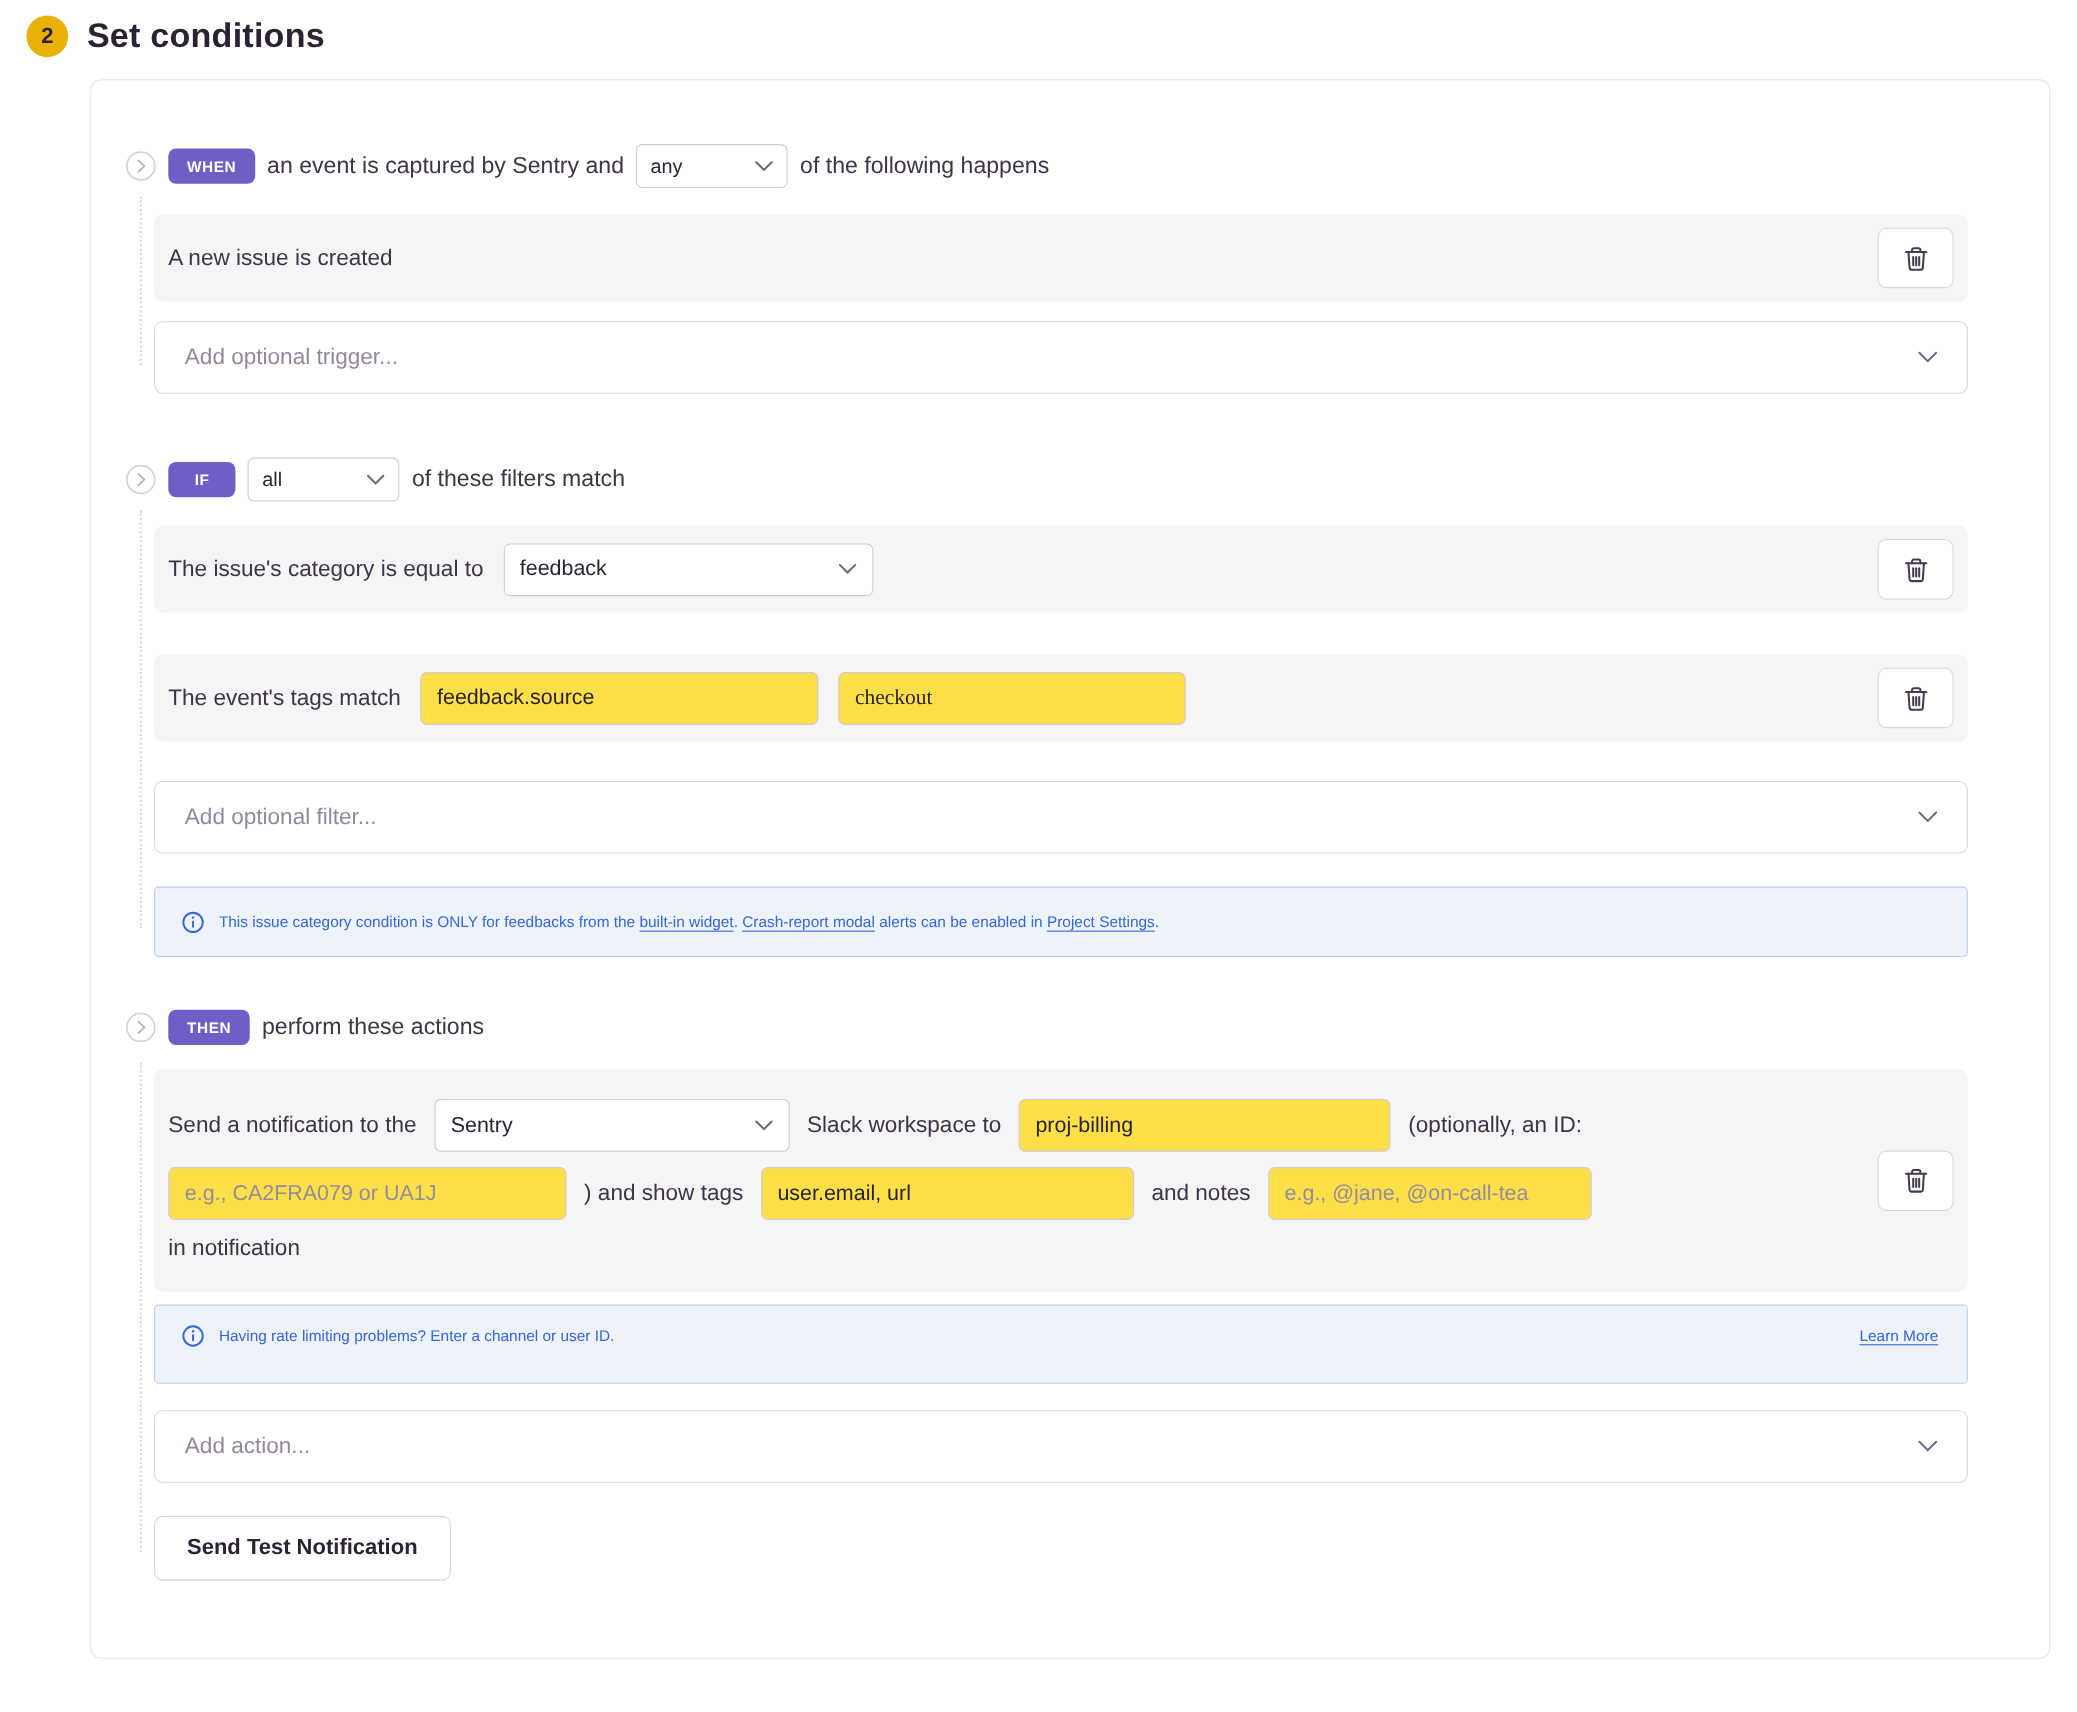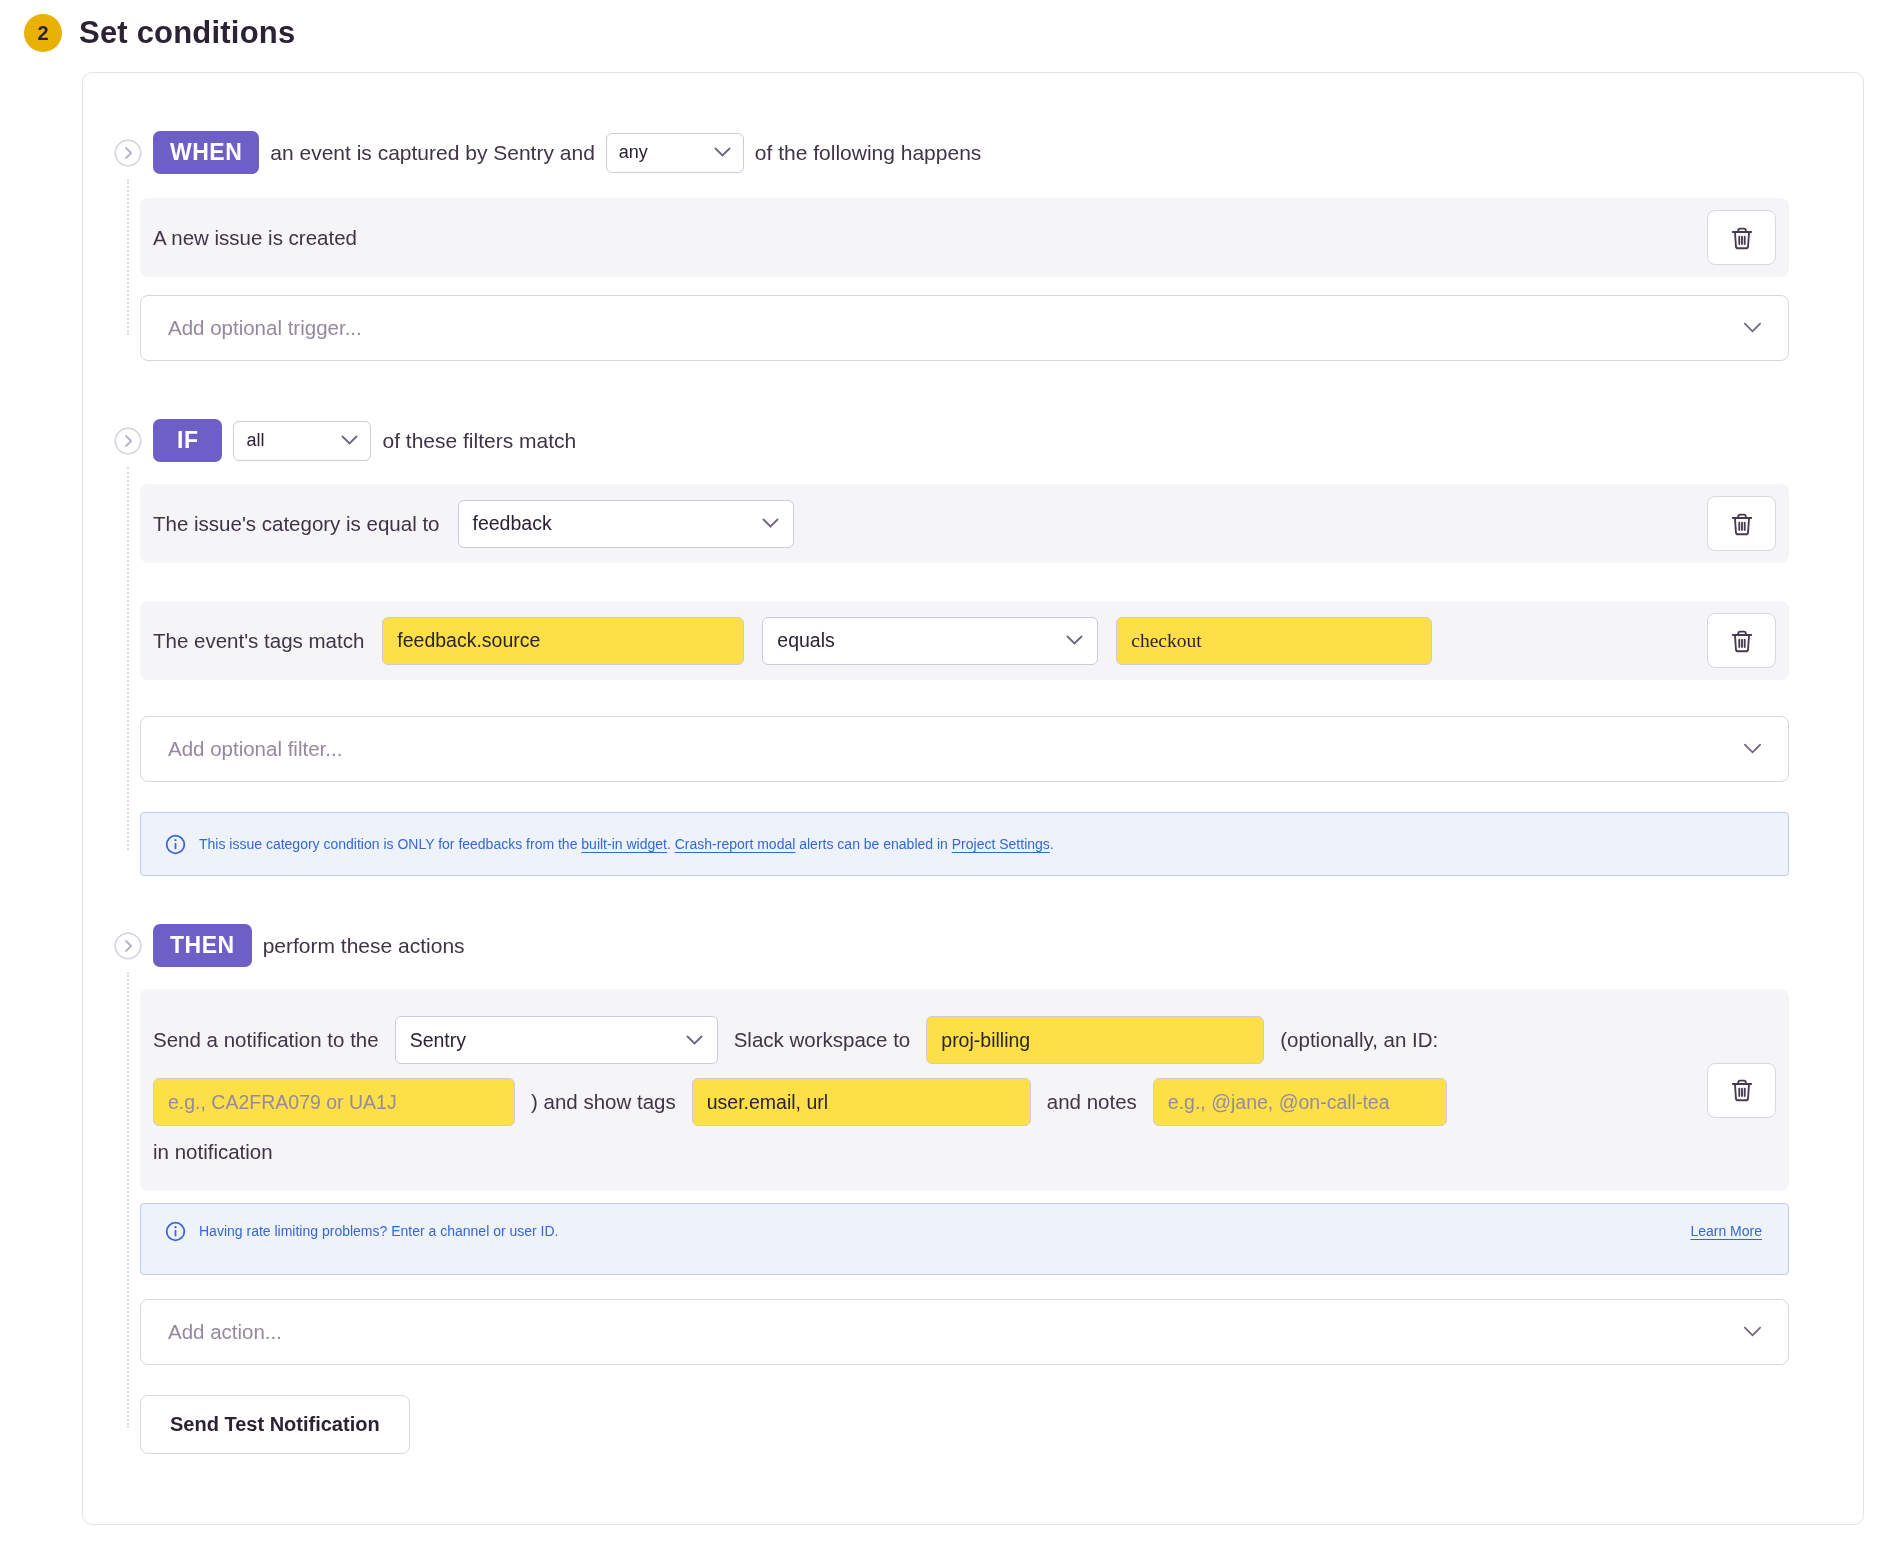--- a/index.html
+++ b/index.html
@@ -33,21 +33,21 @@
     position: absolute; left: -13px; top: 48px; bottom: 26px;
     width: 0; border-left: 2px dotted #ded8e4;
   }
   .step-header {
     display: flex; align-items: center; gap: 11px;
     margin-left: -26px; margin-bottom: 24px; position: relative;
   }
   .step-circle { width: 28px; height: 28px; flex: none; display: flex; }
   .badge {
     background: #6e5fc6; color: #fff; font-weight: 700;
-    font-size: 23px; letter-spacing: .5px;
+    font-size: 14px; letter-spacing: .5px;
     padding: 8px 17px; border-radius: 7px; flex: none; text-align: center;
   }
   .step-text { font-size: 21px; color: #3e3446; white-space: nowrap; }
 
   .select {
     display: inline-flex; align-items: center; justify-content: space-between;
     background: #fff; border: 1px solid #d0cad8; border-radius: 6px;
     height: 48px; padding: 0 14px; font-size: 19.5px; color: #2b2233;
     cursor: pointer; flex: none; gap: 10px;
   }
@@ -200,26 +200,20 @@
             <path d="M9.5 10.8v6.8"></path>
             <path d="M12 10.8v6.8"></path>
             <path d="M14.5 10.8v6.8"></path>
           </svg>
       </button>
     </div>
 
     <div class="rule-row tags">
       <span class="row-label">The event's tags match</span>
       <input class="text-input" style="width: 362px;" value="feedback.source">
-      <div class="select" style="width:336px">
-        <span>equals</span>
-        <svg width="17" height="11" viewBox="0 0 17 11">
-            <path d="M1.5 1.5 L8.5 8.5 L15.5 1.5" fill="none" stroke="#6e6480" stroke-width="1.8" stroke-linecap="round"></path>
-          </svg>
-      </div>
       <input class="text-input" style="width: 316px; font-family: Liberation Serif, serif;" value="checkout">
       <button class="trash-btn">
         <svg width="26" height="26" viewBox="0 0 24 24" fill="none" stroke="#453a50" stroke-width="1.7" stroke-linecap="round" stroke-linejoin="round">
             <path d="M3.5 6.5h17"></path>
             <path d="M8.5 6.5V5a1.6 1.6 0 0 1 1.6-1.6h3.8A1.6 1.6 0 0 1 15.5 5v1.5"></path>
             <path d="M5.5 6.5l.9 13.2a1.9 1.9 0 0 0 1.9 1.8h7.4a1.9 1.9 0 0 0 1.9-1.8l.9-13.2"></path>
             <path d="M9.5 10.8v6.8"></path>
             <path d="M12 10.8v6.8"></path>
             <path d="M14.5 10.8v6.8"></path>
           </svg>

